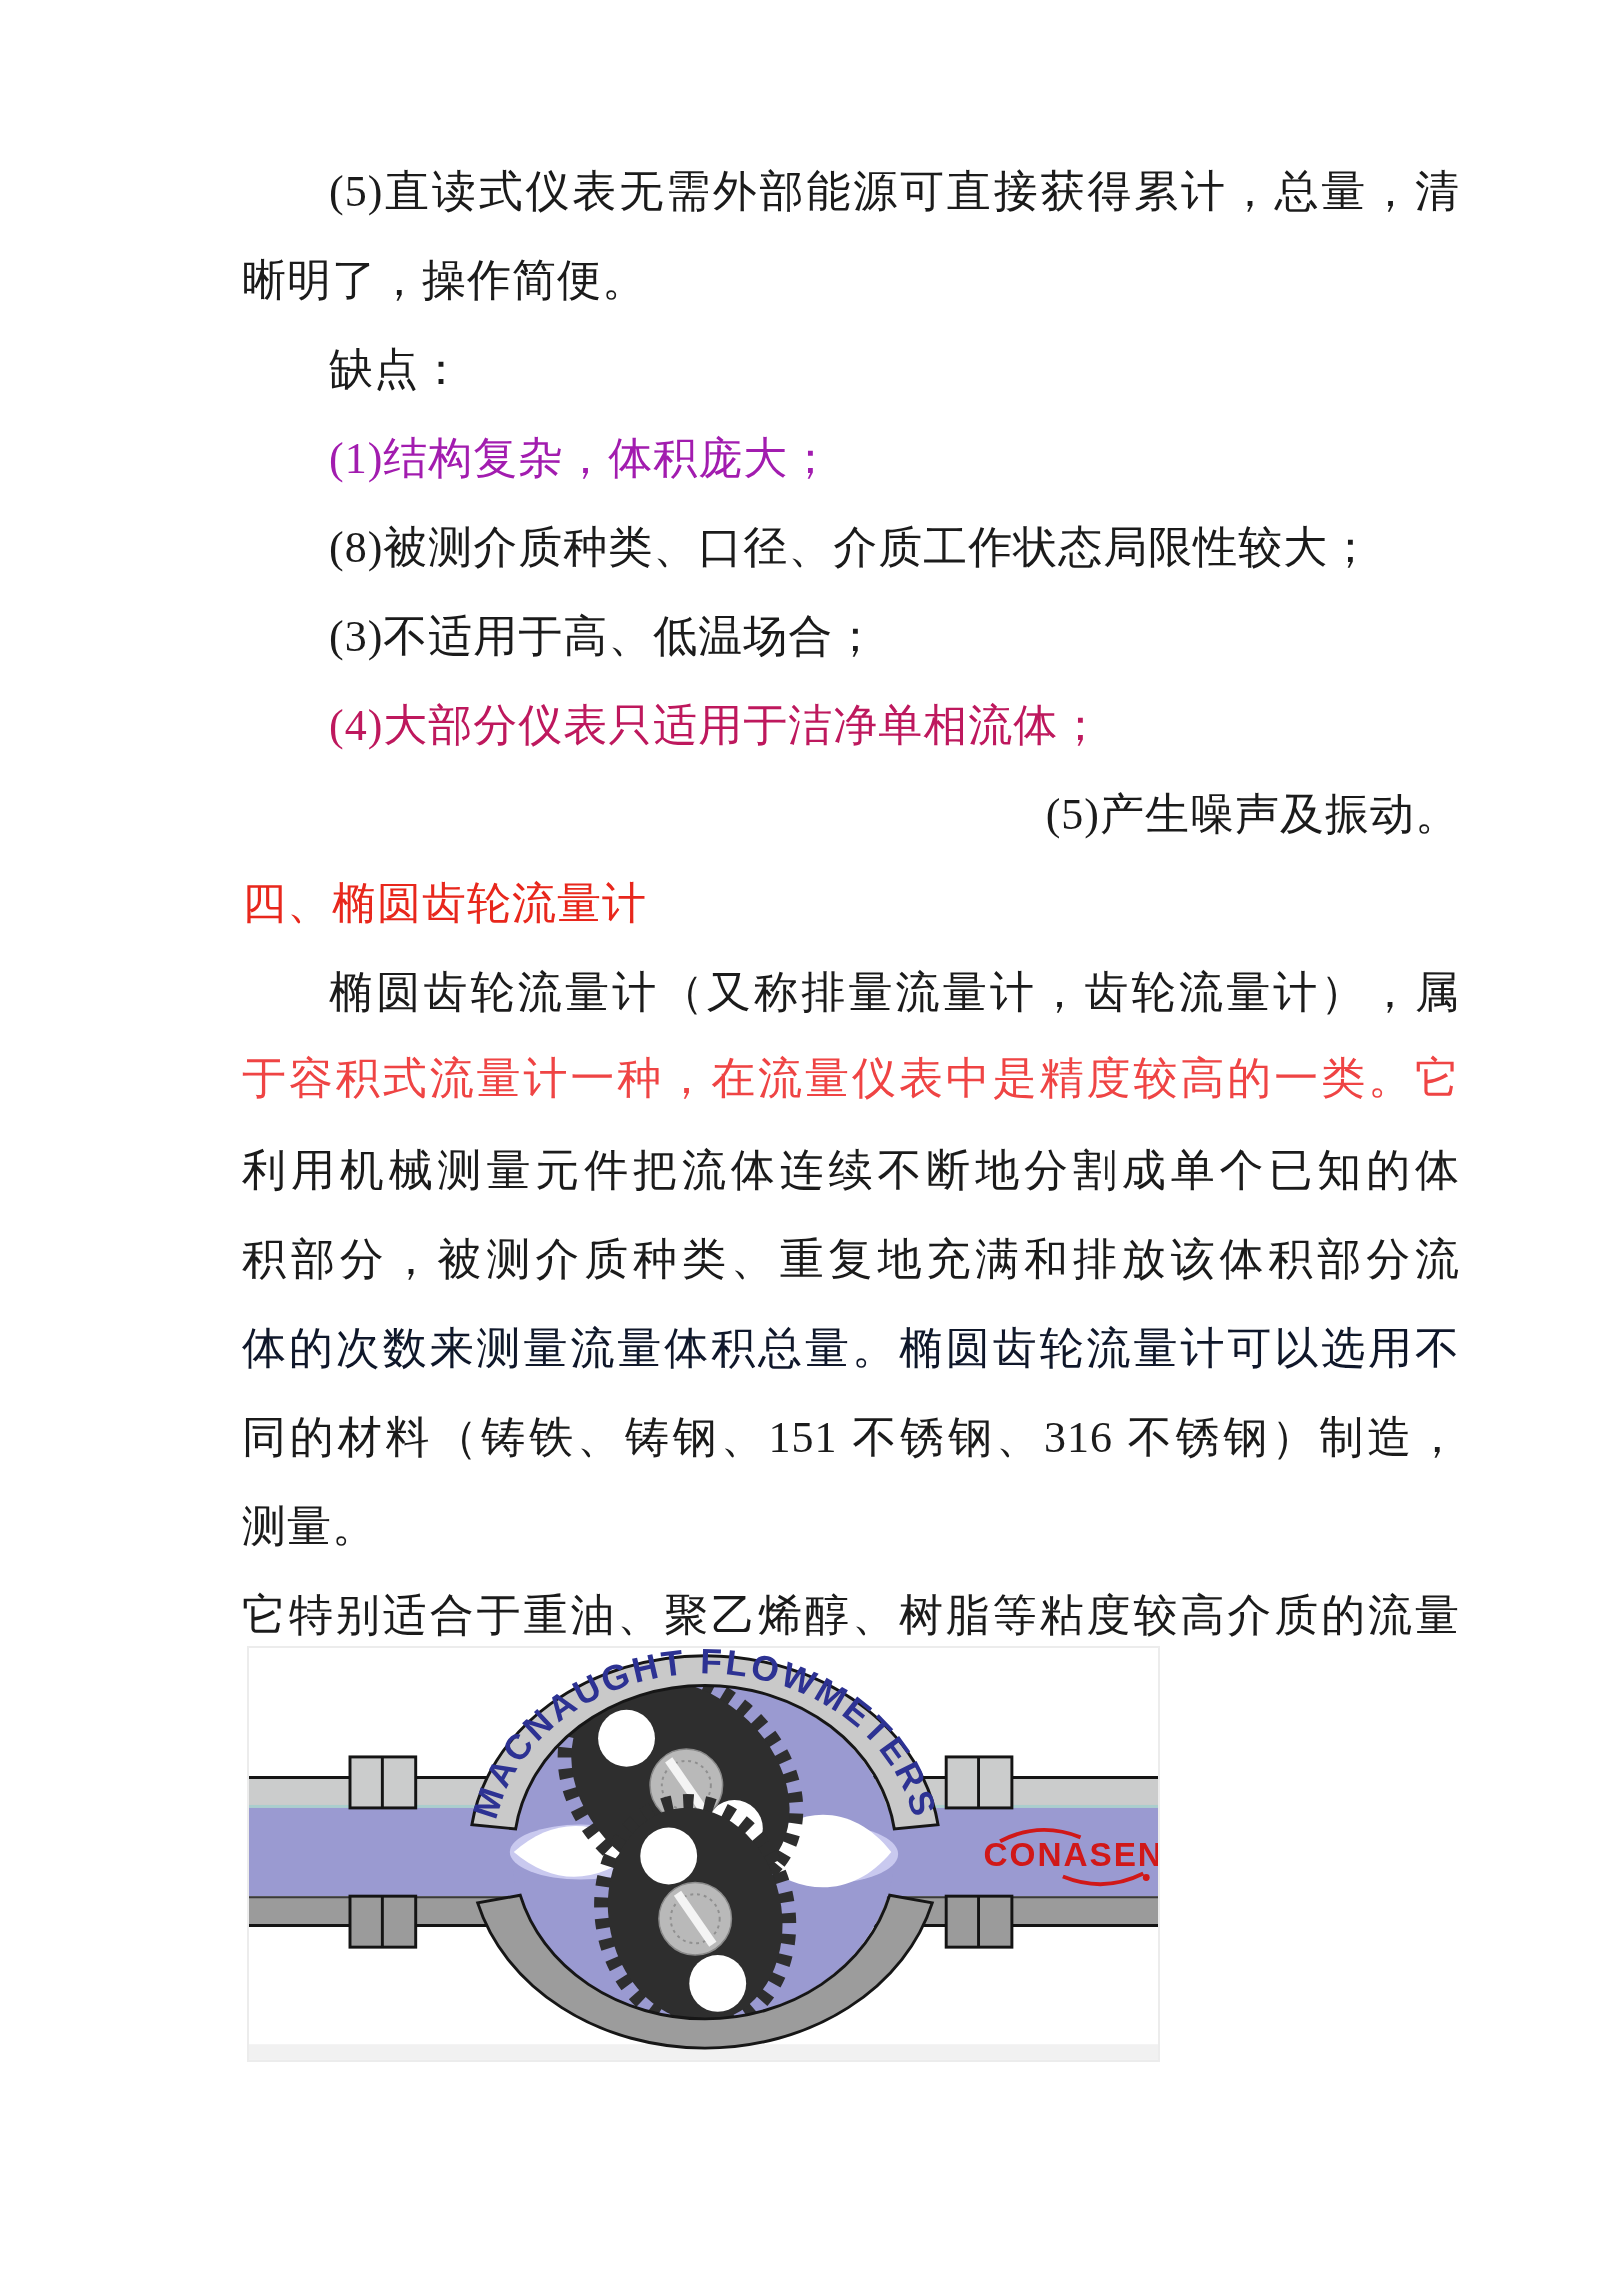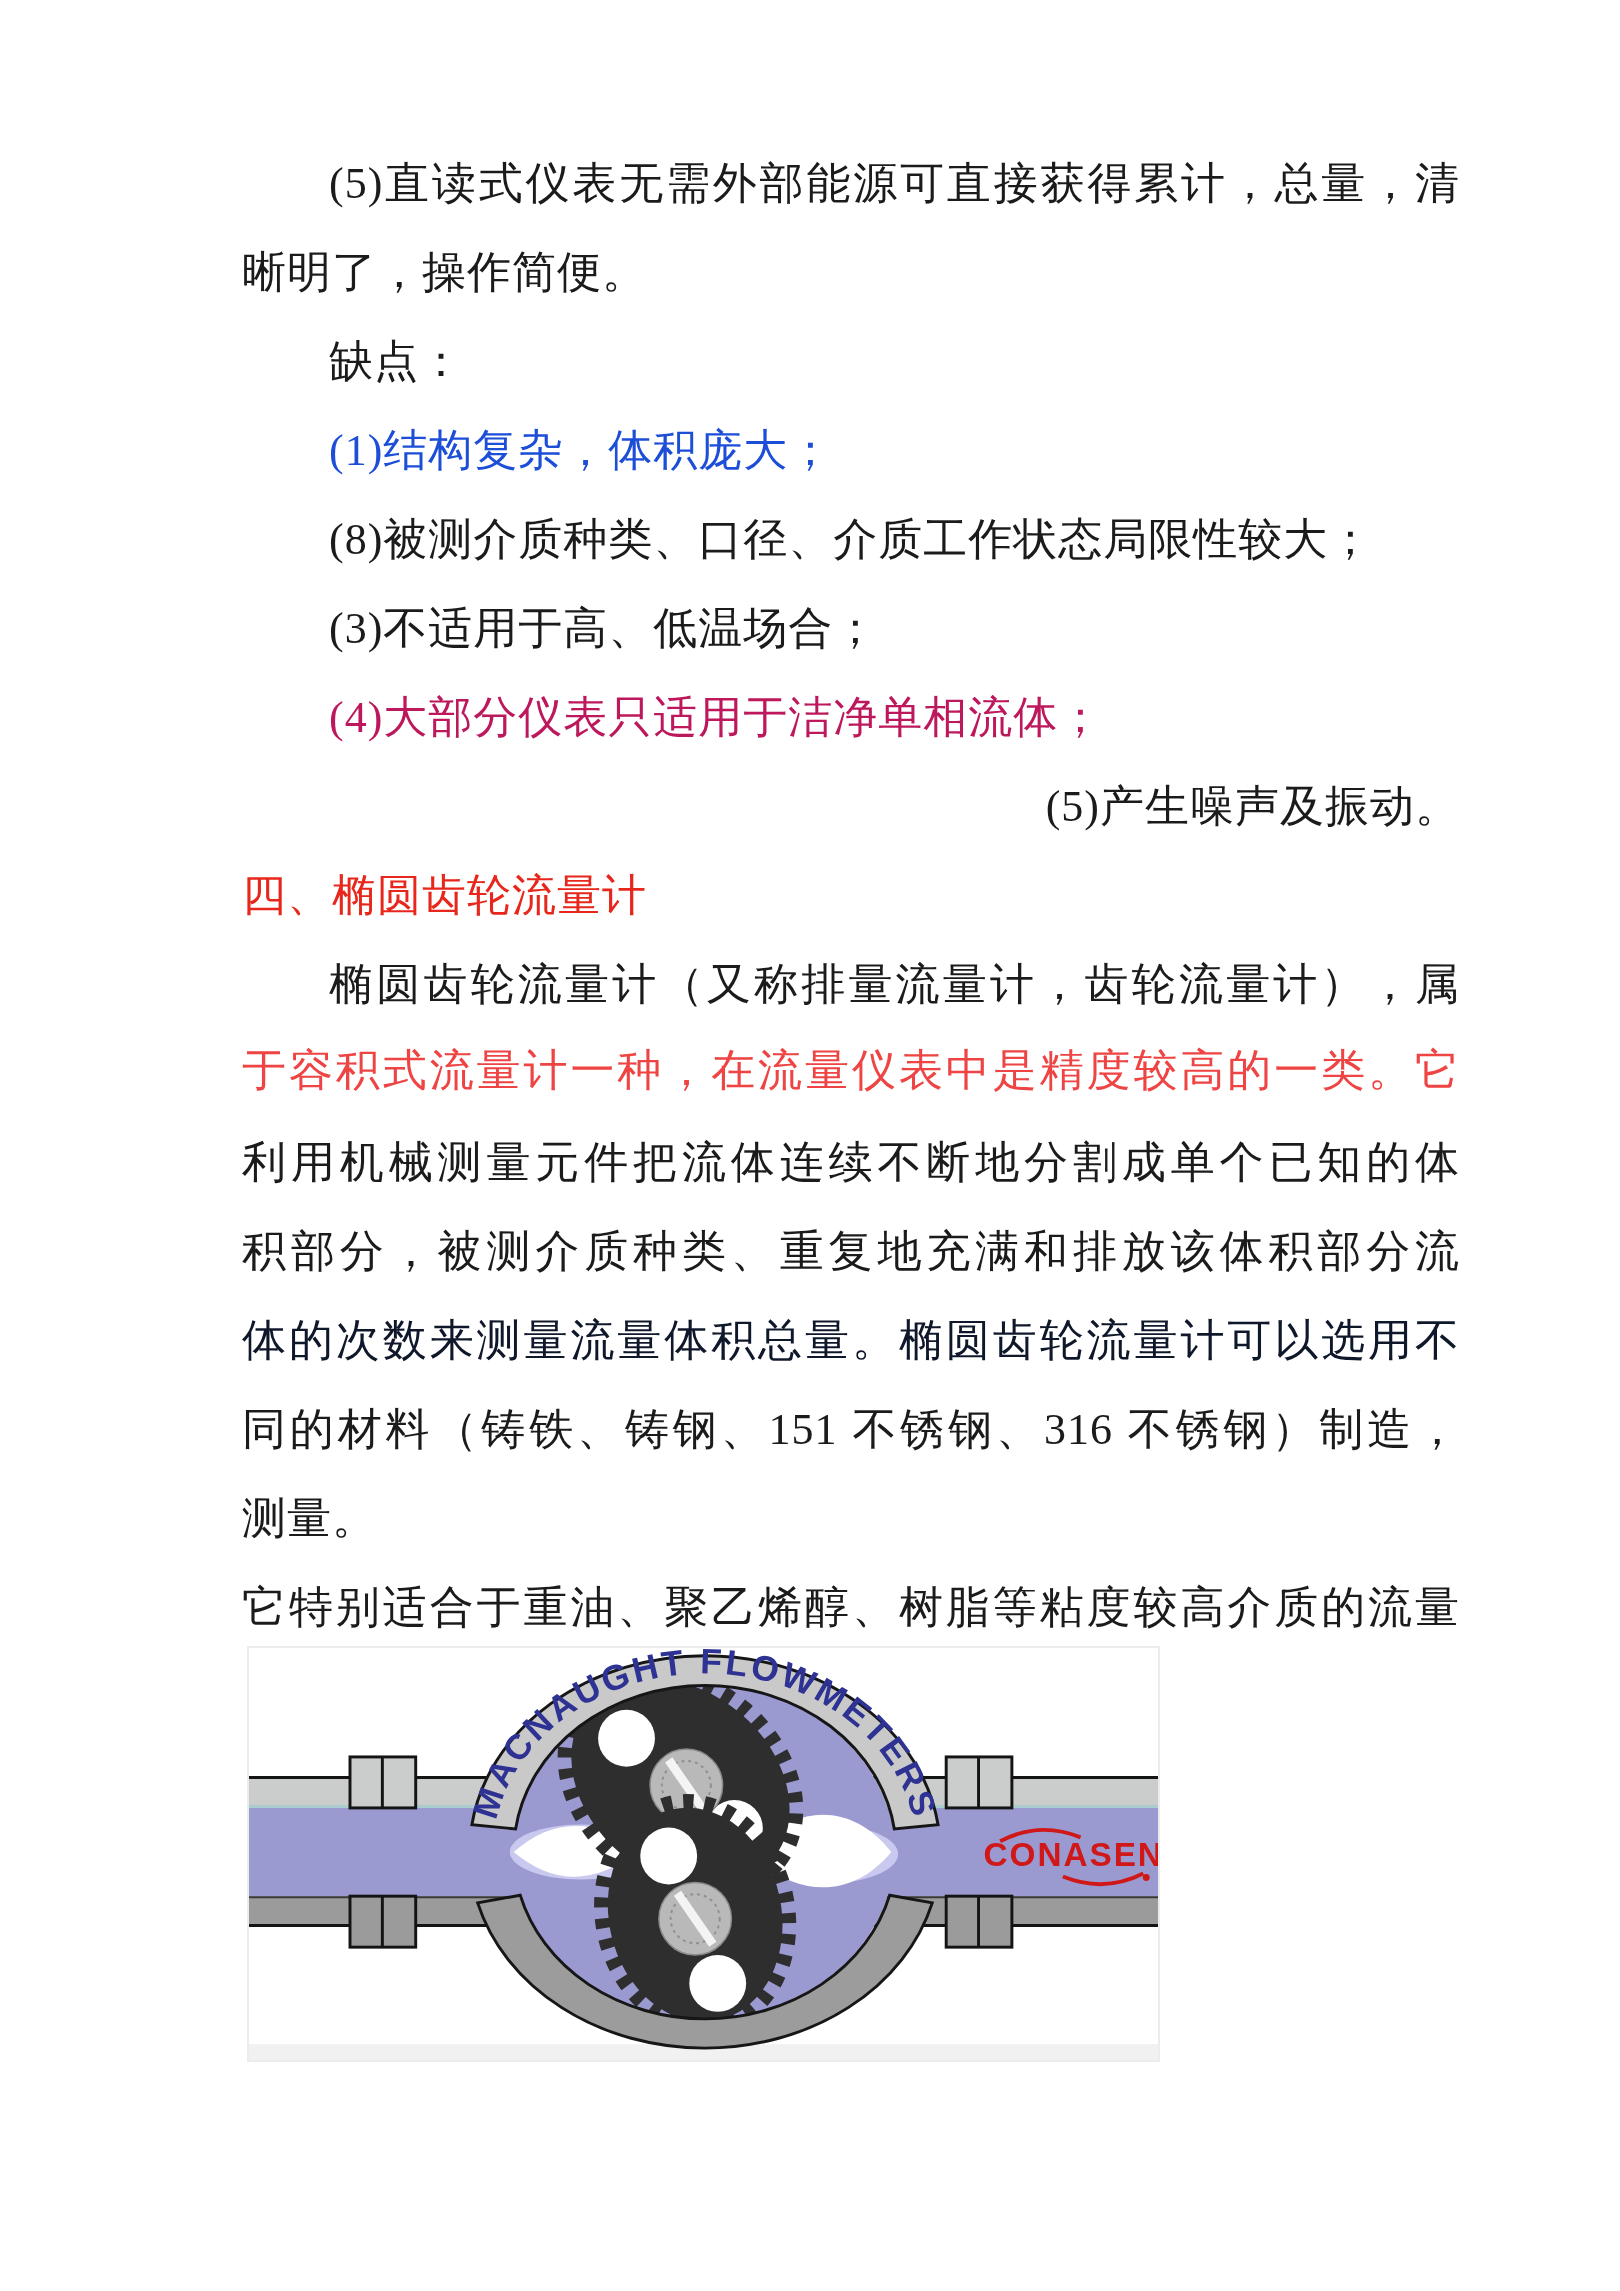--- a/index.html
+++ b/index.html
@@ -3,21 +3,21 @@
 <meta charset="utf-8">
 <style>
   html,body{margin:0;padding:0;}
   body{
     width:1620px;height:2292px;background:#ffffff;
     font-family:"Liberation Serif", serif;
     overflow:hidden;
   }
   .page{position:relative;width:1620px;height:2292px;background:#ffffff;}
   .textcol{
-    position:absolute;left:242px;top:139px;width:1218px;
+    position:absolute;left:242px;top:147px;width:1218px;
   }
   .line{
     box-sizing:border-box;
     width:100%;
     height:89px;
     line-height:89px;
     font-size:44px;
     color:#1b1b1b;
     letter-spacing:1px;
     white-space:nowrap;
@@ -37,21 +37,21 @@
 </style>
 </head>
 <body>
 
 <div class="page">
 
   <div class="textcol" id="textcol">
       <div class="line indent justify" style="color: rgb(27, 27, 27);">(5)直读式仪表无需外部能源可直接获得累计，总量，清</div>
       <div class="line" style="color: rgb(27, 27, 27);">晰明了，操作简便。</div>
       <div class="line indent" style="color: rgb(27, 27, 27);">缺点：</div>
-      <div class="line indent" style="color: #1d4ed8;">(1)结构复杂，体积庞大；</div>
+      <div class="line indent" style="color: #a21caf;">(1)结构复杂，体积庞大；</div>
       <div class="line indent" style="color: rgb(27, 27, 27);">(8)被测介质种类、口径、介质工作状态局限性较大；</div>
       <div class="line indent" style="color: rgb(27, 27, 27);">(3)不适用于高、低温场合；</div>
       <div class="line indent" style="color: #be185d;">(4)大部分仪表只适用于洁净单相流体；</div>
       <div class="line indent" style="color: rgb(27, 27, 27); text-align: right;">(5)产生噪声及振动。</div>
       <div class="line" style="color: rgb(232, 39, 28);">四、椭圆齿轮流量计</div>
       <div class="line indent justify" style="color: rgb(27, 27, 27);">椭圆齿轮流量计（又称排量流量计，齿轮流量计），属</div>
       <div class="line justify" style="color: #ef4444; font-family: Liberation Mono, monospace;">于容积式流量计一种，在流量仪表中是精度较高的一类。它</div>
       <div class="line justify" style="color: rgb(27, 27, 27);">利用机械测量元件把流体连续不断地分割成单个已知的体</div>
       <div class="line justify" style="color: rgb(27, 27, 27);">积部分，被测介质种类、重复地充满和排放该体积部分流</div>
       <div class="line justify" style="color: #0f172a;">体的次数来测量流量体积总量。椭圆齿轮流量计可以选用不</div>

